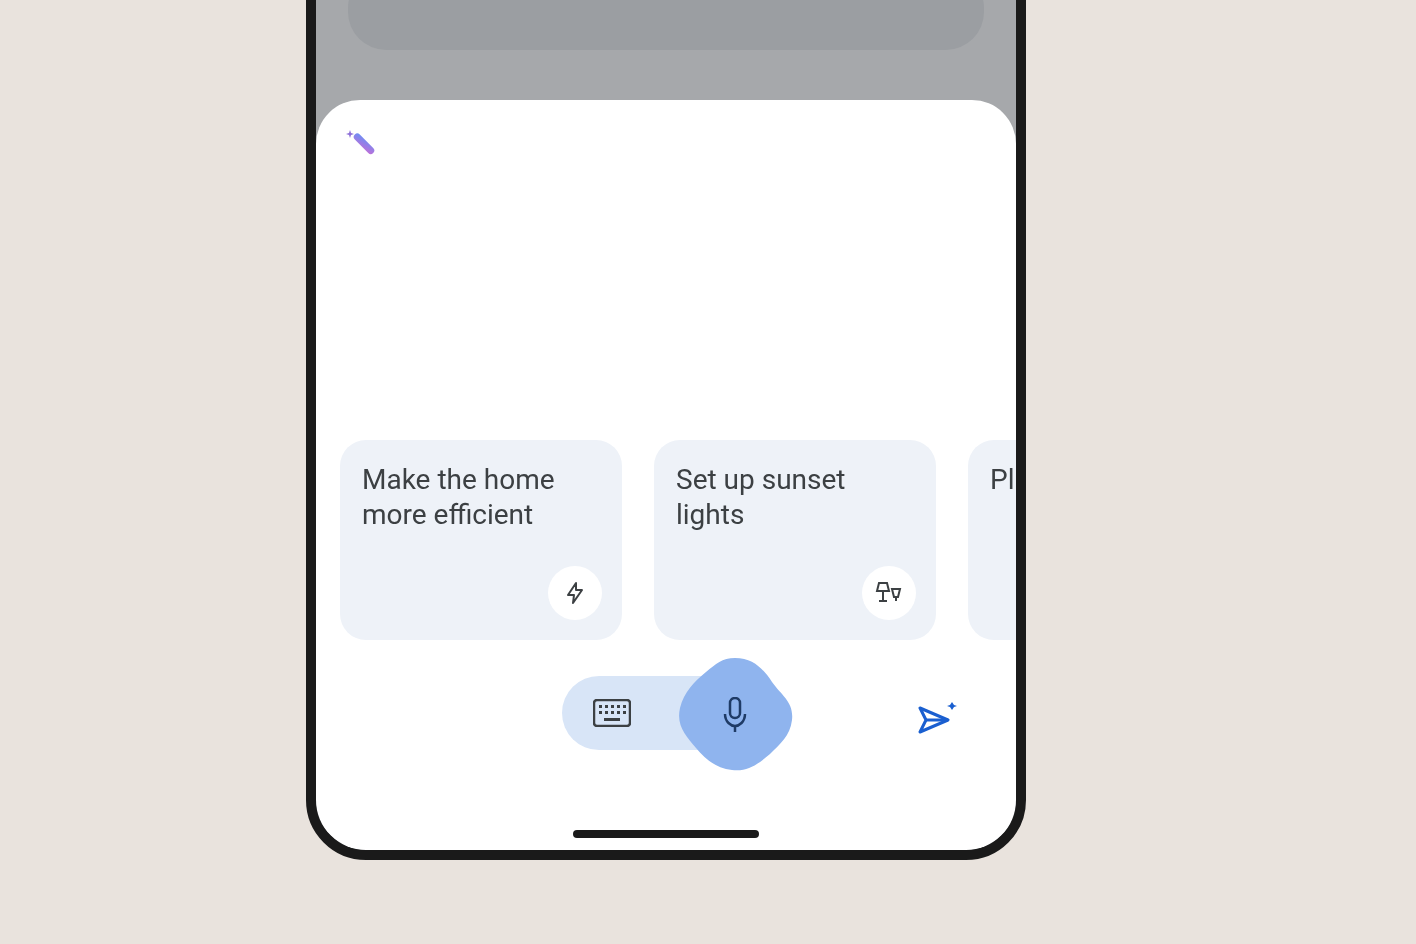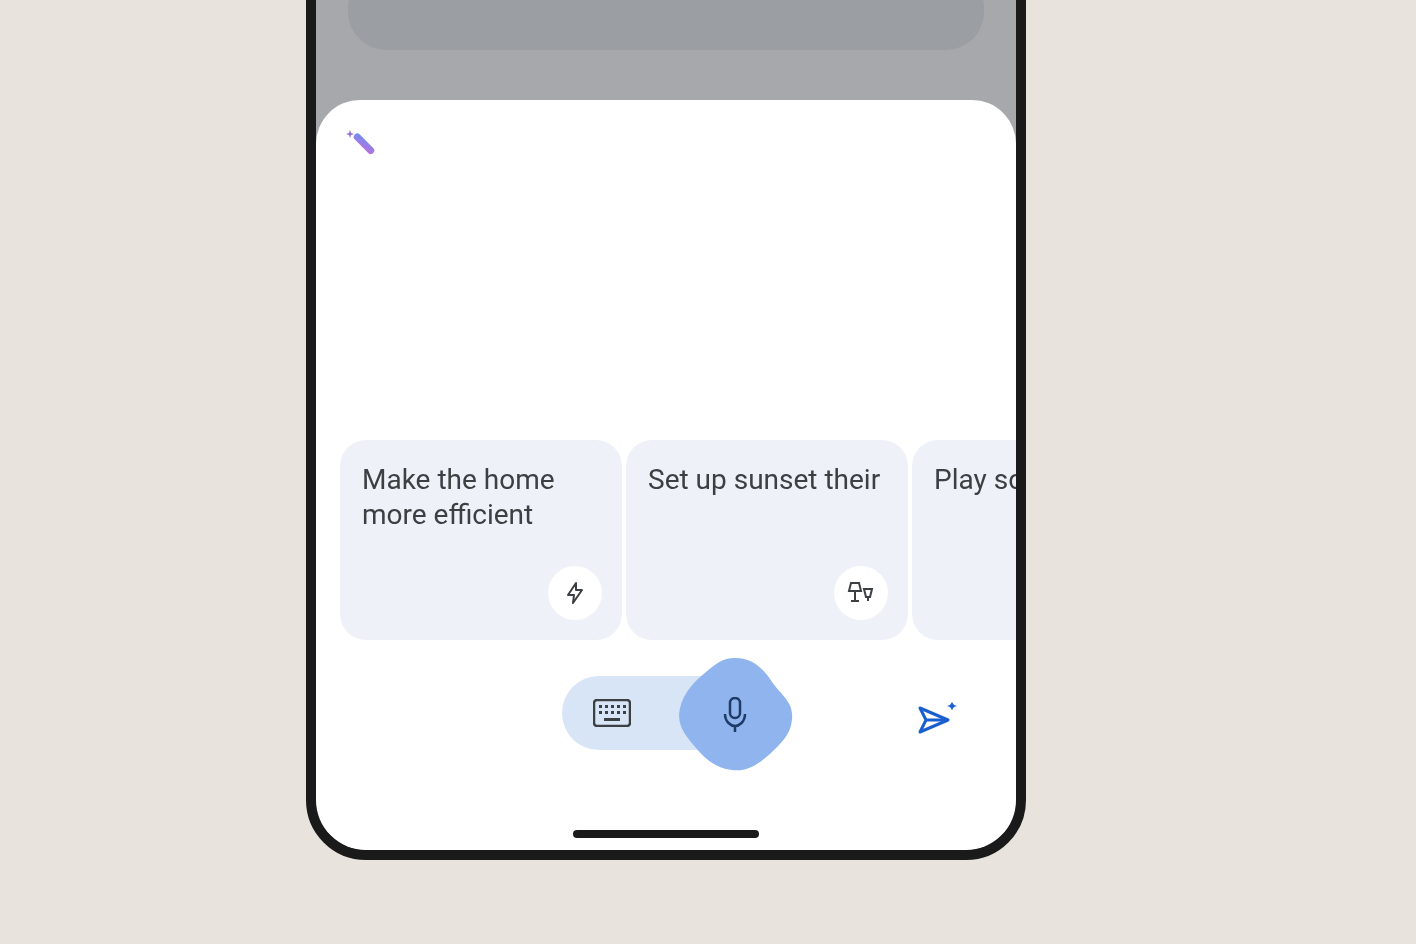--- a/index.html
+++ b/index.html
@@ -74,21 +74,21 @@
       height: 44px;
       background: #1a73e8;
       vertical-align: -6px;
       margin-left: 6px;
     }
     .suggestions {
       position: absolute;
       left: 24px;
       top: 340px;
       display: flex;
-      gap: 4px;
+      gap: 32px;
       width: 900px;
     }
     .suggestion-card {
       width: 282px;
       height: 200px;
       background: #eef2f8;
       border-radius: 26px;
       padding: 22px 22px;
       position: relative;
       flex-shrink: 0;
@@ -194,21 +194,21 @@
       <div class="suggestions">
         <div class="suggestion-card">
           <div class="suggestion-text">Make the home more efficient</div>
           <div class="suggestion-icon">
             <svg width="24" height="24" viewBox="0 0 24 24">
                 <path d="M13 2 L5 14 L11 14 L10 22 L19 9 L13 9 Z" fill="none" stroke="#3c4043" stroke-width="2" stroke-linejoin="round"></path>
               </svg>
           </div>
         </div>
         <div class="suggestion-card">
-          <div class="suggestion-text">Set up sunset their</div>
+          <div class="suggestion-text">Set up sunset lights</div>
           <div class="suggestion-icon">
             <svg width="28" height="28" viewBox="0 0 28 28">
               <path d="M4 4 L12 4 L14 12 L2 12 Z" fill="none" stroke="#3c4043" stroke-width="2"></path>
               <line x1="8" y1="12" x2="8" y2="22" stroke="#3c4043" stroke-width="2"></line>
               <line x1="4" y1="22" x2="12" y2="22" stroke="#3c4043" stroke-width="2"></line>
               <path d="M17 10 L25 10 L23 18 L19 18 Z" fill="none" stroke="#3c4043" stroke-width="2"></path>
               <line x1="21" y1="18" x2="21" y2="22" stroke="#3c4043" stroke-width="2"></line>
             </svg>
           </div>
         </div>

